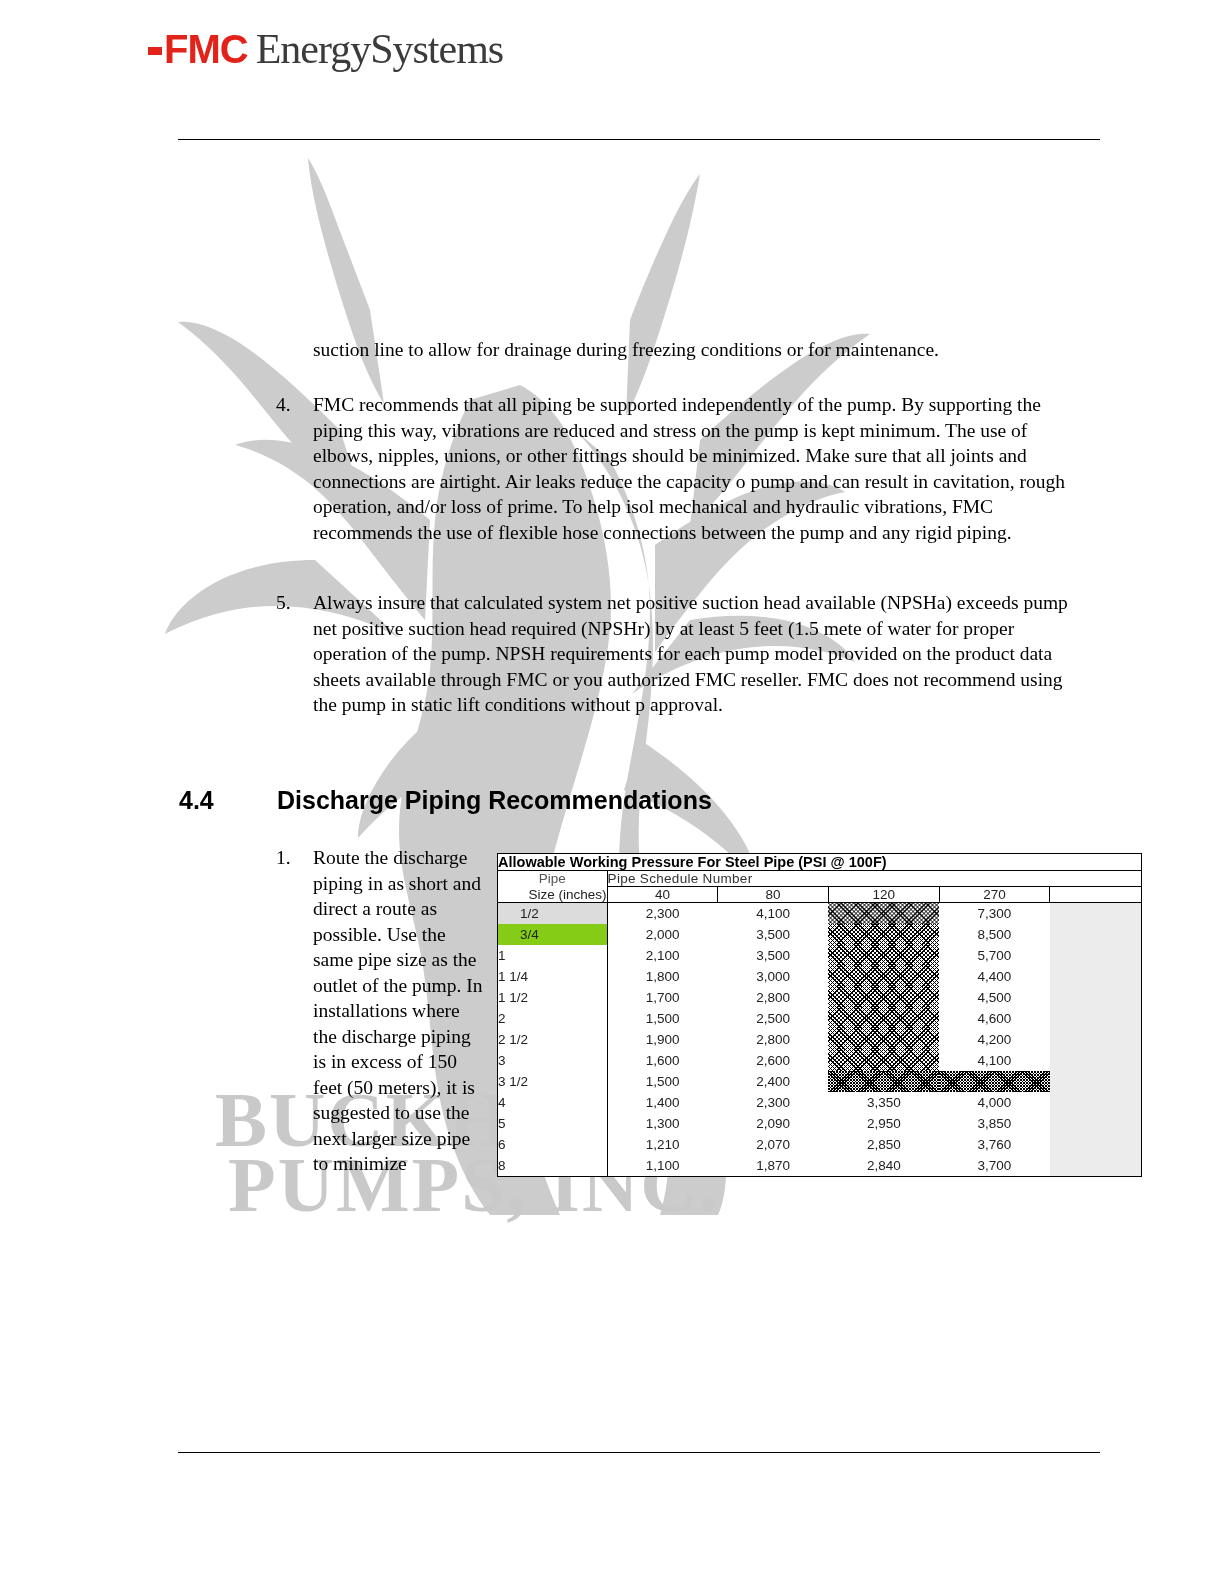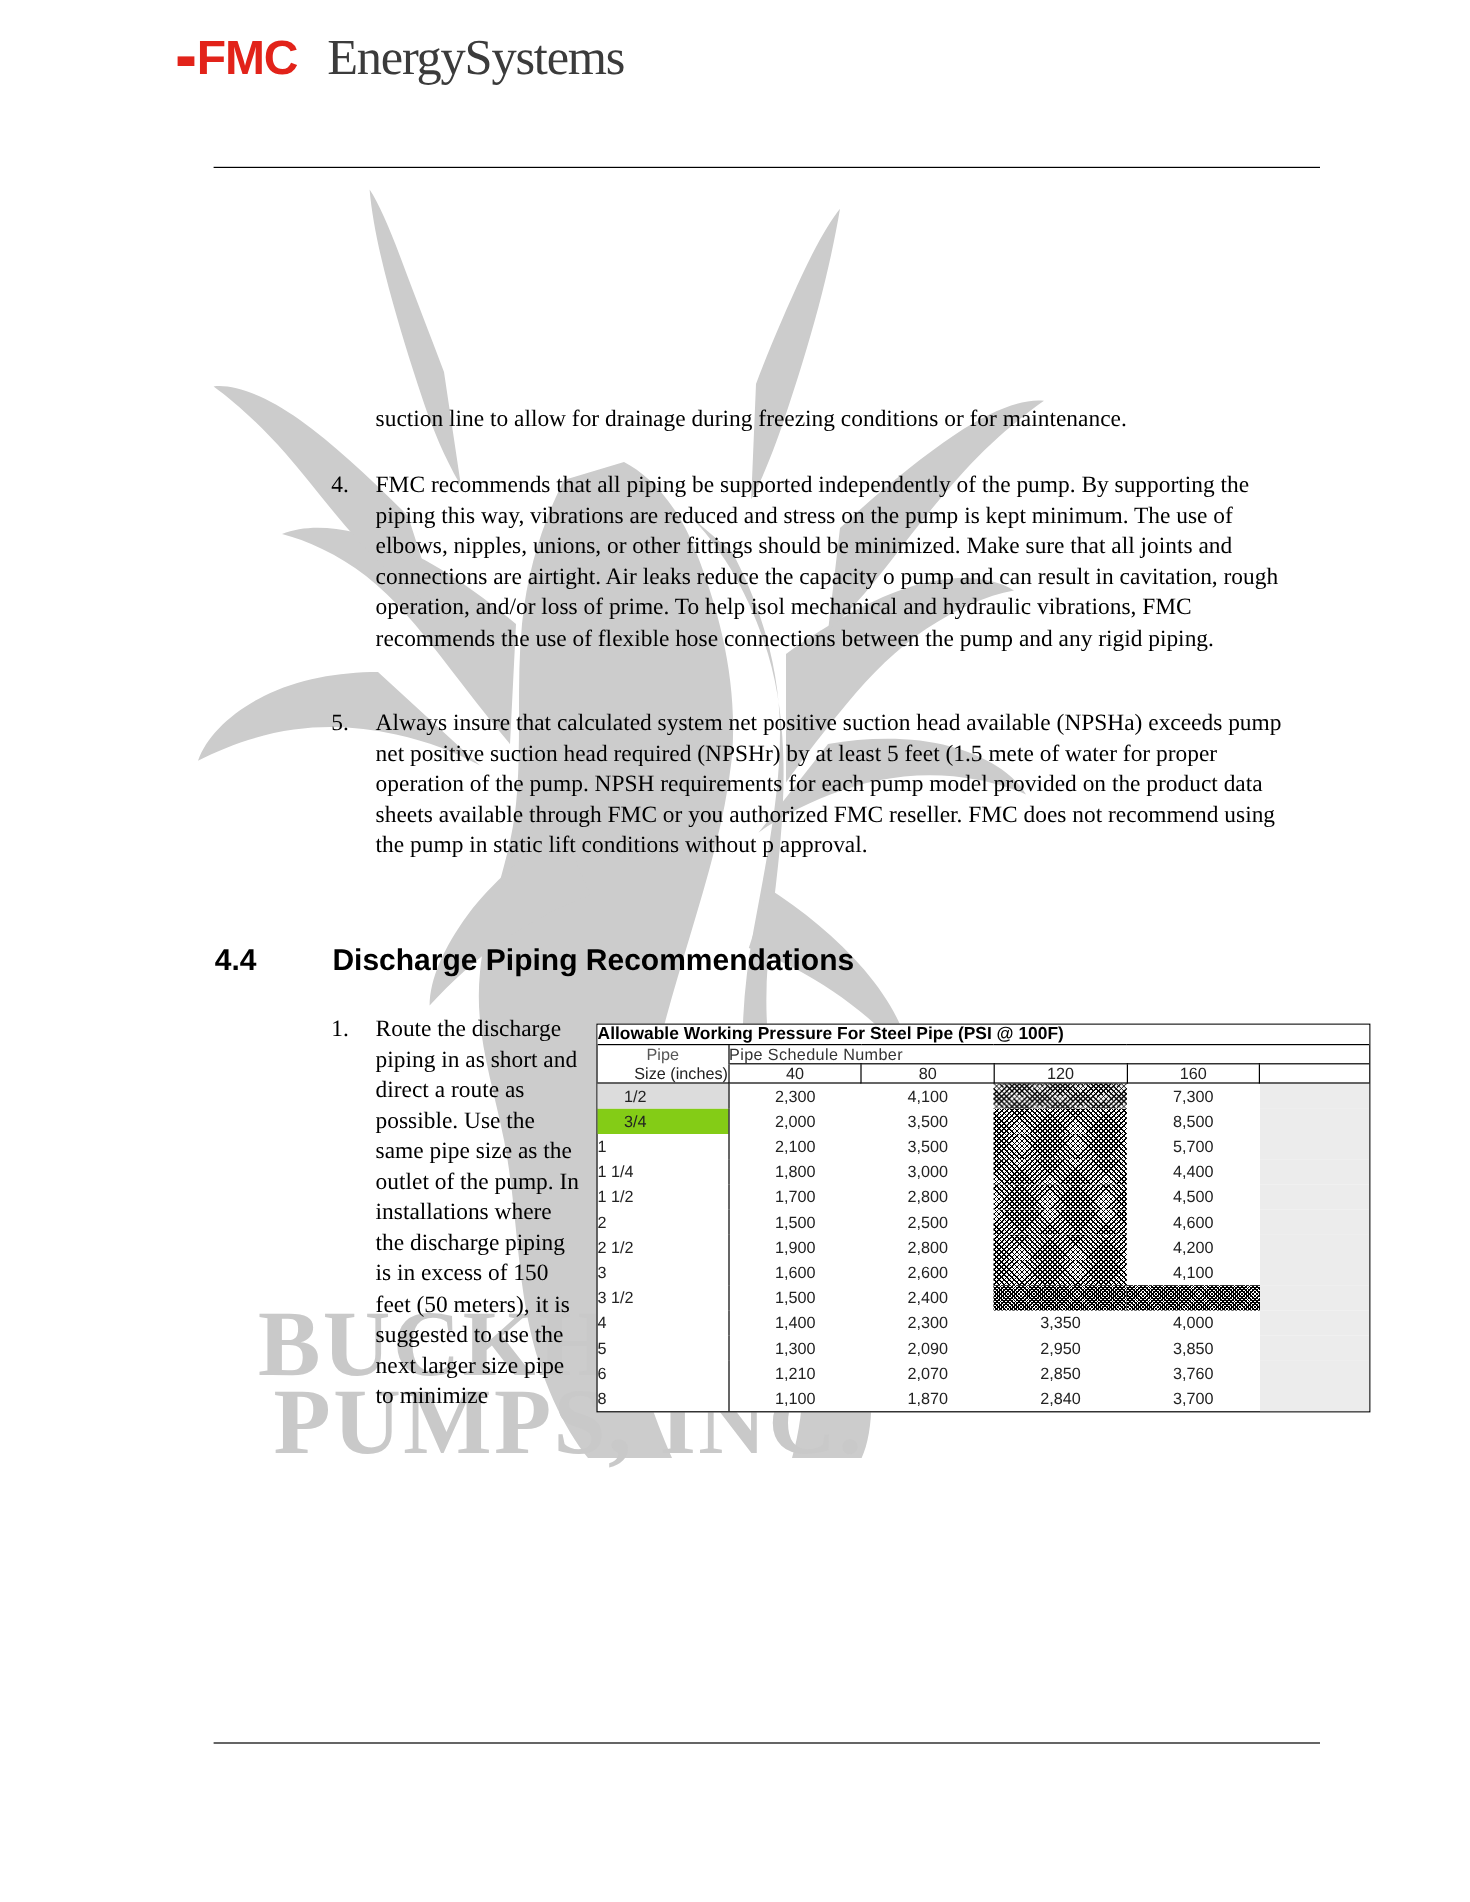--- a/index.html
+++ b/index.html
@@ -46,21 +46,20 @@
   }
 
   
   .logo-wrap {
     position: absolute;
     left: 148px;
     top: 28px;
     z-index: 3;
     display: flex;
     align-items: center;
-    gap: 17px;
   }
   .logo-fmc {
     display: flex;
     align-items: center;
   }
   .logo-dash {
     width: 14px;
     height: 8px;
     background: #e2231a;
     margin-right: 2px;
@@ -345,21 +344,21 @@
         </tr>
         <tr>
           <td class="t-sub-left">Pipe</td>
           <td class="t-sub-span" colspan="5">Pipe Schedule Number</td>
         </tr>
         <tr>
           <td class="t-hdr-left">Size (inches)</td>
           <td class="t-hdr-cell">40</td>
           <td class="t-hdr-cell">80</td>
           <td class="t-hdr-cell">120</td>
-          <td class="t-hdr-cell last">160</td>
+          <td class="t-hdr-cell last">270</td>
           <td class="t-hdr-blank"></td>
         </tr>
         <tr class="shade-a">
           <td class="c-size indent">1/2</td>
           <td class="c-val">2,300</td>
           <td class="c-val">4,100</td>
           <td class="c-val hatch"></td>
           <td class="c-val">7,300</td>
           <td class="tail"></td>
         </tr>

